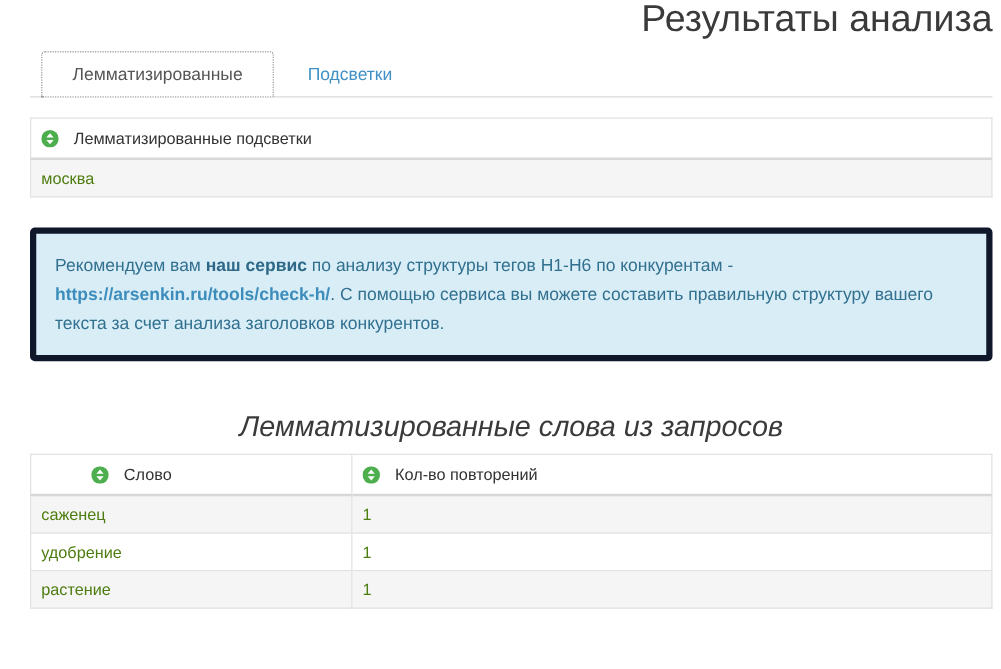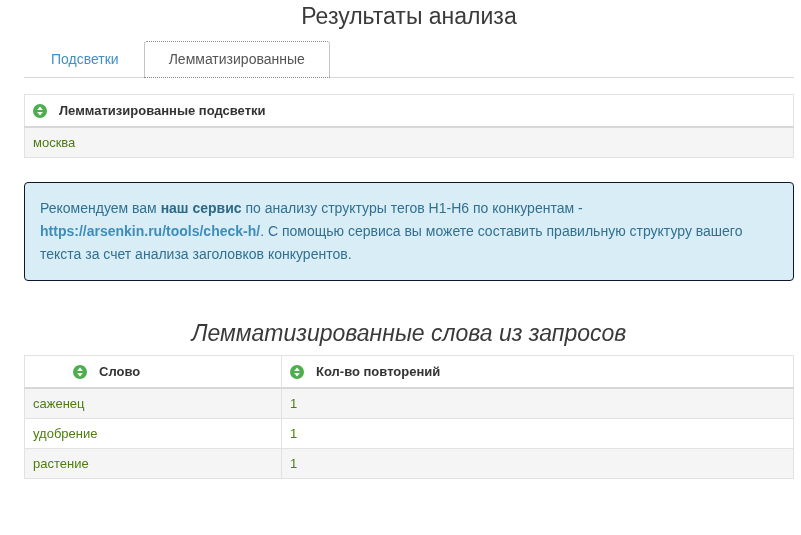--- a/index.html
+++ b/index.html
@@ -8,24 +8,24 @@
     width: 801px; height: 535px;
     font-family: "Liberation Sans", "DejaVu Sans", sans-serif;
     color: #333;
     overflow: hidden;
   }
   .content { margin-left: 24px; width: 770px; }
 
   
   .page-title {
     padding-top: 3px;
-    font-size: 23px;
+    font-size: 30px;
     font-weight: 400;
     color: #3a3a3a;
-    text-align: center;
+    text-align: right;
     line-height: 26px;
   }
 
   
   .tabs {
     margin-top: 12px;
     border-bottom: 1px solid #d9d9d9;
     display: flex;
     align-items: flex-end;
   }
@@ -46,40 +46,40 @@
     margin-bottom: -1px;
     padding: 9px 24px 10px 24px;
     margin-left: 9px;
   }
 
   
   table { border-collapse: collapse; width: 100%; margin-top: 16px; font-size: 13px; }
   table, th, td { border: 1px solid #e2e2e2; }
   th {
     text-align: left;
-    font-weight: 700;
+    font-weight: 400;
     padding: 8px 8px;
     background: #fff;
     border-bottom: 2px solid #d8d8d8;
     color: #333;
   }
   td { padding: 7px 8px; color: #4d7c0f; }
   tbody tr:nth-child(odd) td { background: #f5f5f5; }
   tbody tr:nth-child(even) td { background: #fff; }
   .col-word { width: 257px; padding-left: 48px; }
 
   .th-inner { display: flex; align-items: center; }
   .sort-icon { width: 14px; height: 14px; display: inline-block; margin-right: 12px; cursor: pointer; flex: 0 0 auto; }
   .sort-icon svg { display: block; }
 
   
   .alert-info {
     margin-top: 24px;
     background: #d9edf7;
-    border: 1px solid #0f172a;
+    border: 5px solid #0f172a;
     border-radius: 4px;
     padding: 14px 15px;
     font-size: 14px;
     line-height: 23px;
     color: #31708f;
   }
   .alert-info a { text-decoration: none; }
   .alert-link-service { color: #2d6987; font-weight: 700; }
   .alert-link-url { color: #3c8dbc; font-weight: 700; }
 
@@ -96,22 +96,22 @@
   .words-table { margin-top: 9px; }
 </style>
 </head>
 <body>
 
 <div class="content">
 
   <h1 class="page-title">Результаты анализа</h1>
 
   <div class="tabs">
+    <a class="tab active">Лемматизированные</a>
     <a class="tab inactive">Подсветки</a>
-    <a class="tab active">Лемматизированные</a>
   </div>
 
   <table>
     <thead>
       <tr>
         <th>
           <span class="th-inner">
             <span class="sort-icon">
               <svg width="14" height="14" viewBox="0 0 14 14">
                 <circle cx="7" cy="7" r="7" fill="#4cae4c"></circle>

